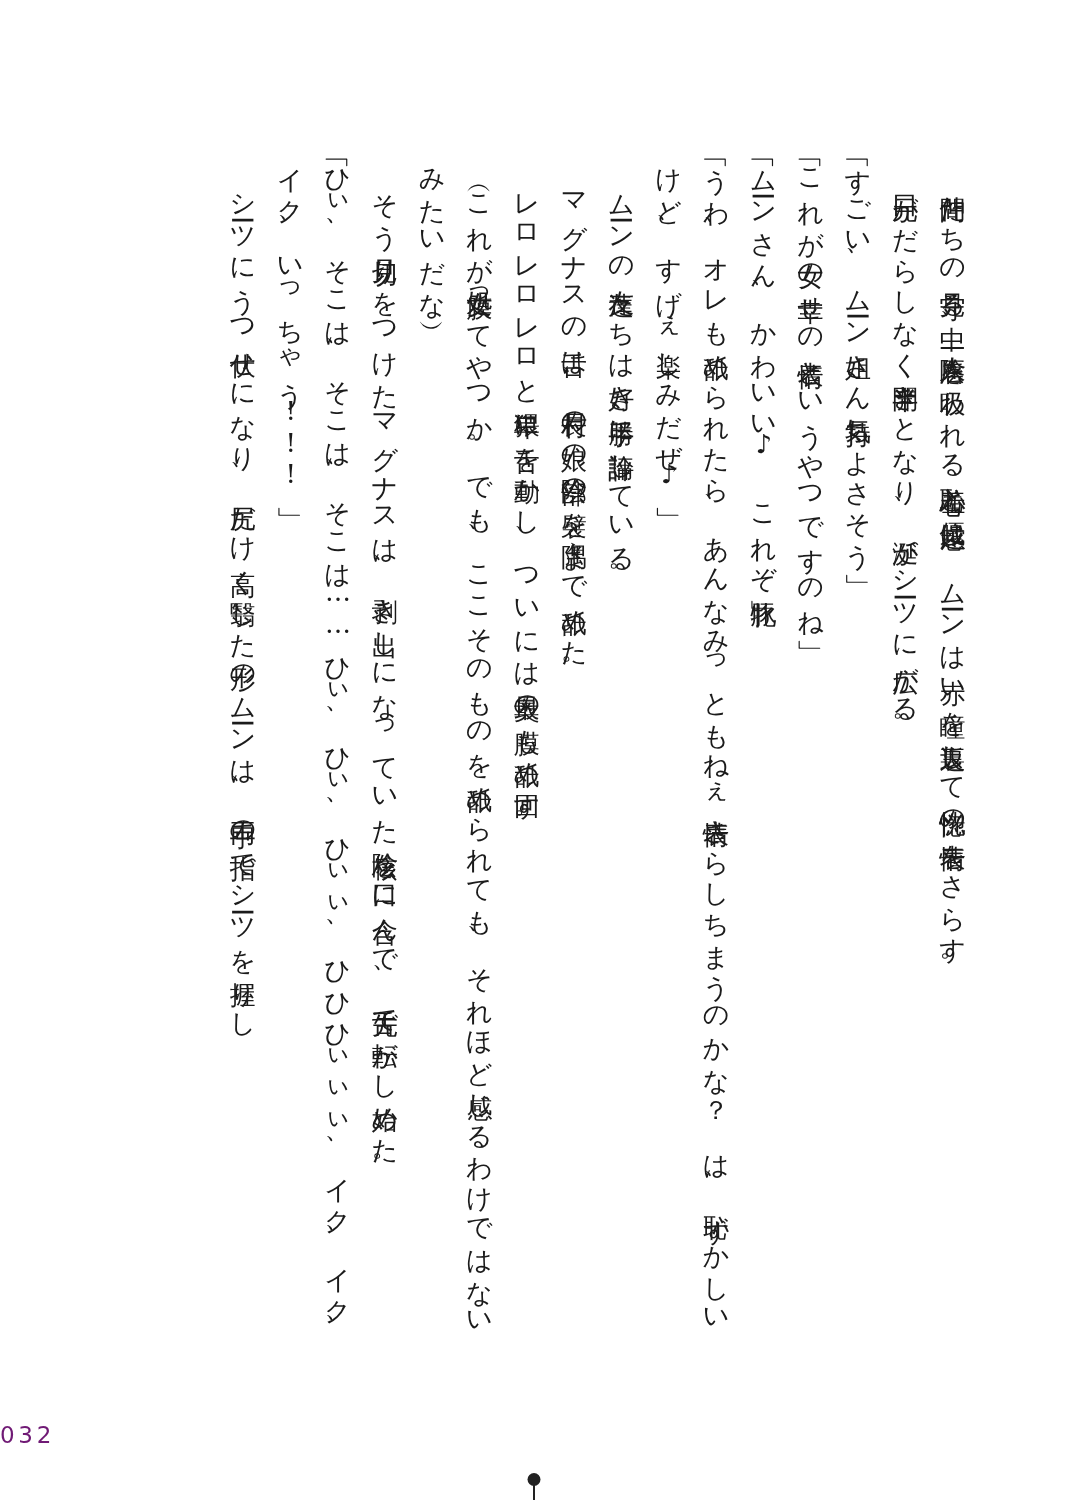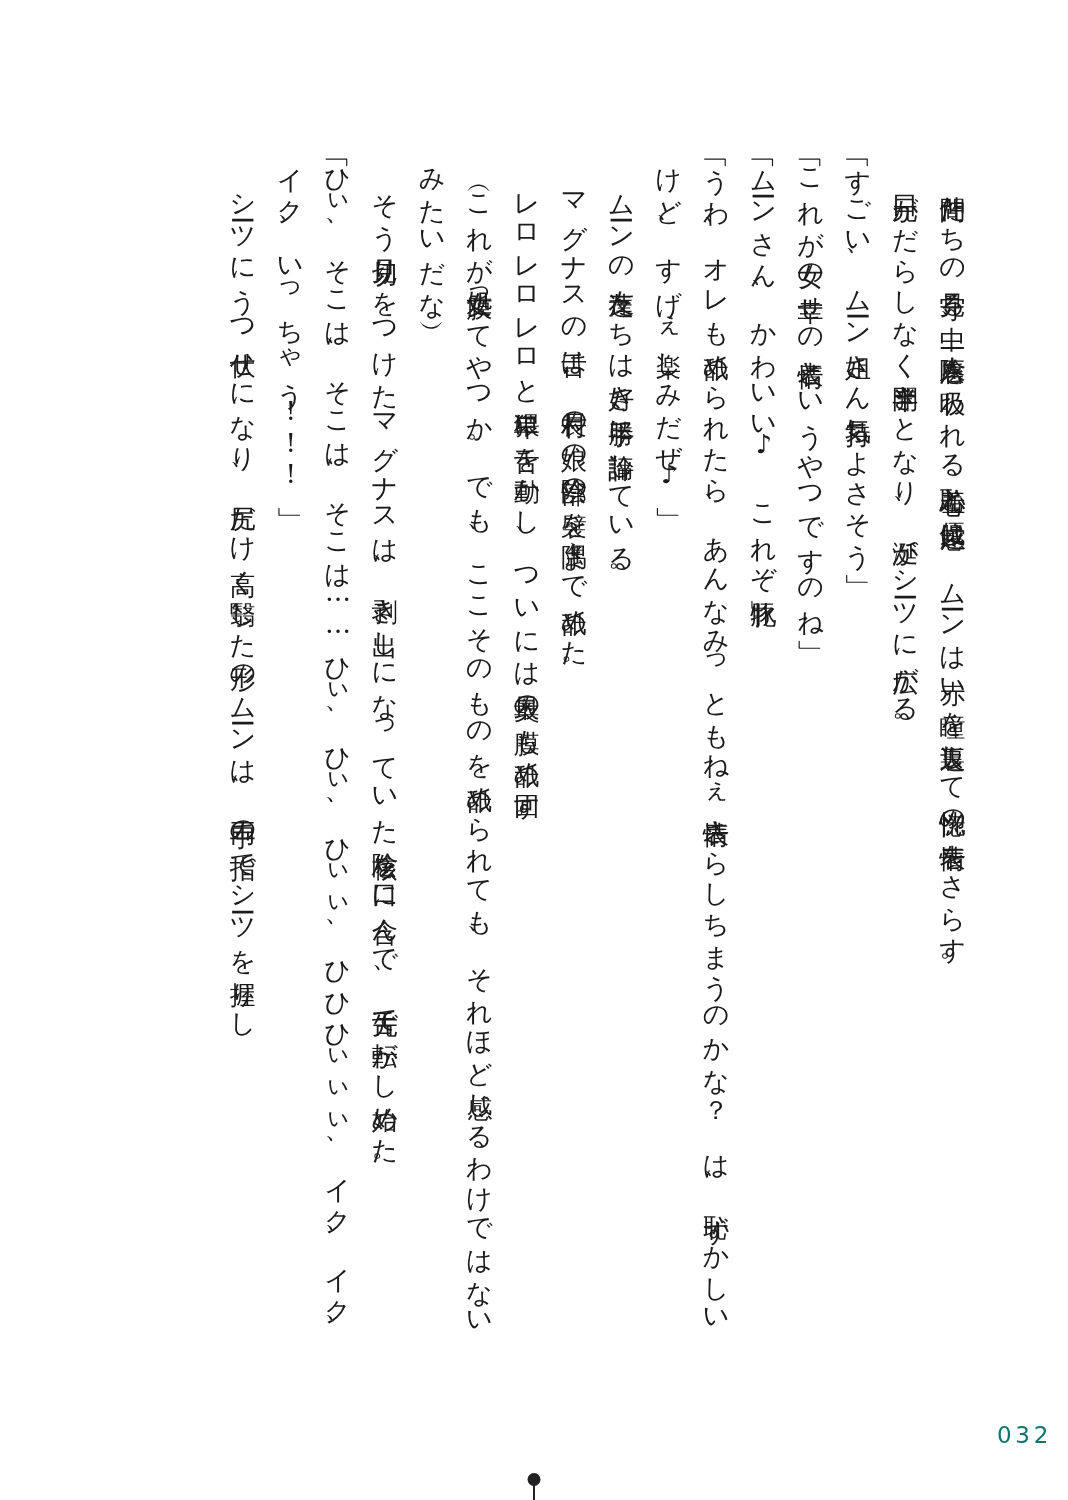--- a/index.html
+++ b/index.html
@@ -48,27 +48,27 @@
     text-indent: 0;
   }
   #text-block p.indent {
     text-indent: 1em;
   }
 
   
   #folio {
     position: absolute;
     left: 0;
-    right: 16px;
+    right: 6px;
     bottom: 52px;
-    text-align: right;
+    text-align: left;
     font-family: "DejaVu Sans", "Liberation Sans", sans-serif;
     font-size: 23px;
     letter-spacing: 0.16em;
-    color: #0f766e;
+    color: #701a75;
   }
   #folio-ornament {
     position: absolute;
     left: 50%;
     transform: translateX(-50%);
     bottom: 14px;
     width: 13px;
     height: 13px;
     border-radius: 50%;
     background: #222;

